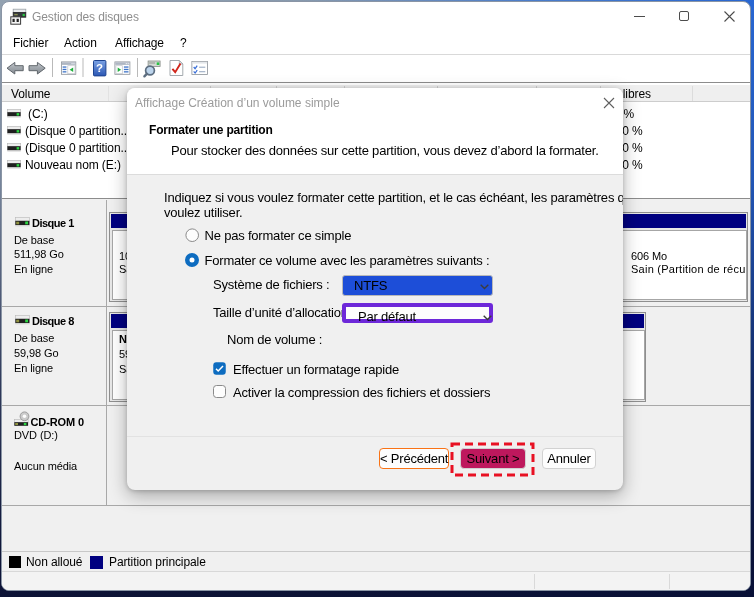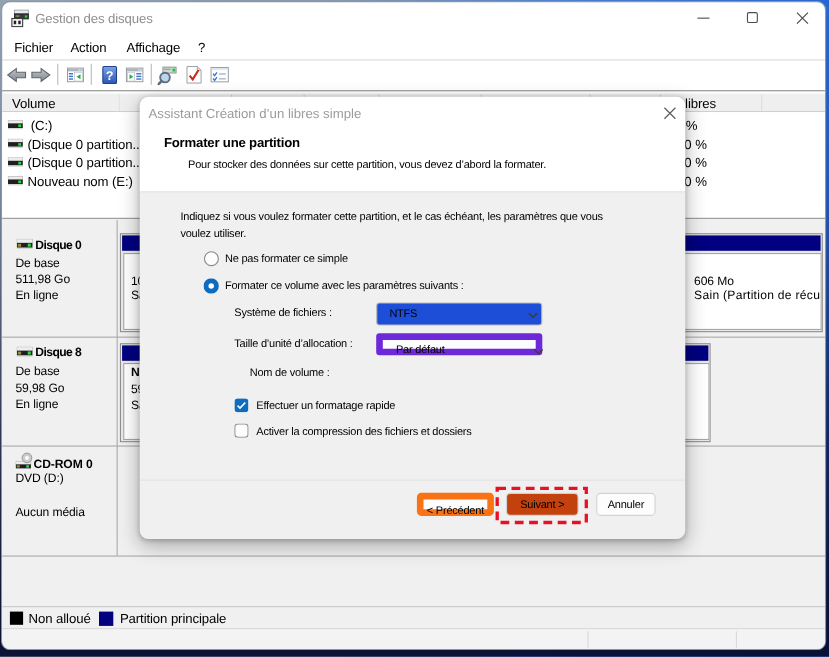--- a/index.html
+++ b/index.html
@@ -11,21 +11,21 @@
     linear-gradient(to right, #93a2b1 0%, #8799ad 40%, #4a7dcb 70%, #2766d2 100%);
 }
 #win {
   position:absolute; left:1px; top:1px; width:750px; height:590px;
   background:#fff; border:1px solid #8a95a5; border-radius:8px; overflow:hidden;
 }
 #c { position:absolute; left:-1px; top:-1px; width:754px; height:597px;border-radius:24px; }
 .t { position:absolute; white-space:nowrap; font-size:12px; line-height:14px; letter-spacing:-0.1px; color:#000; }
 .g { position:absolute; white-space:nowrap; font-size:11px; line-height:13px; letter-spacing:-0.1px; color:#000; }
 .gb { position:absolute; white-space:nowrap; font-size:11px; line-height:13px; letter-spacing:-0.5px; font-weight:bold; color:#000; }
-.d { position:absolute; white-space:nowrap; font-size:10px; line-height:13px; letter-spacing:-0.2px; color:#000; }
+.d { position:absolute; white-space:nowrap; font-size:13px; line-height:13px; letter-spacing:-0.2px; color:#000; }
 .b { font-weight:bold; }
 .abs { position:absolute; }
 </style>
 </head>
 <body>
 <div id="win">
     <div id="c">
 
 <svg class="abs" style="left:9px;top:6px" width="17" height="18" viewBox="0 0 17 18">
   <rect x="3.2" y="2.2" width="12.6" height="3.6" fill="#e8eaec" stroke="#9aa0a6" stroke-width="0.8"></rect>
@@ -169,21 +169,21 @@
 <div class="abs" style="left:0;top:504px;width:750px;height:1px;background:#a8a8a8"></div>
 <div class="abs" style="left:105px;top:199px;width:1px;height:305px;background:#a8a8a8"></div>
 
 <svg class="abs" style="left:13.5px;top:216px" width="15" height="10" viewBox="0 0 15 10">
   <rect x="0.3" y="0.3" width="14.2" height="3.8" fill="#ededed" stroke="#b8b8b8" stroke-width="0.6"></rect>
   <rect x="0.3" y="3.8" width="14.2" height="4.4" fill="#1f1f1f"></rect>
   <rect x="1.2" y="4.7" width="3" height="2.6" fill="#8f9240"></rect>
   <rect x="10.2" y="4.5" width="2.8" height="2.8" fill="#2bd441"></rect>
   <rect x="0.3" y="8.2" width="14.2" height="1.2" fill="#d6d6d6"></rect>
 </svg>
-<span class="gb" style="left:31px;top:215.5px">Disque 0</span>
+<span class="gb" style="left:31px;top:215.5px">Disque 1</span>
 <span class="g" style="left:13px;top:232.5px">De base</span>
 <span class="g" style="left:13px;top:247px">511,98 Go</span>
 <span class="g" style="left:13px;top:261.5px">En ligne</span>
 
 <div class="abs" style="left:108px;top:211px;width:639px;height:90px;border:1px solid #8f8f8f;background:#e8e8e8">
   <div class="abs" style="left:1px;top:1px;width:635px;height:14px;background:#000080"></div>
   <div class="abs" style="left:2px;top:17px;width:635px;height:70px;background:#fff;border:1px solid #a6a6a6;overflow:hidden">
     <span class="g" style="left:6px;top:19px">100 Mo</span>
     <span class="g" style="left:6px;top:32px">Sain (Partition du système EFI)</span>
     <span class="g" style="left:518px;top:19px">606 Mo</span>
@@ -230,21 +230,21 @@
 <div class="abs" style="left:7.5px;top:554.5px;width:12px;height:12px;background:#000"></div>
 <span class="t" style="left:25px;top:554px">Non alloué</span>
 <div class="abs" style="left:88.5px;top:554.5px;width:13px;height:13px;background:#000080"></div>
 <span class="t" style="left:108px;top:554px">Partition principale</span>
 <div class="abs" style="left:0;top:570px;width:754px;height:1px;background:#d8d8d8"></div>
 <div class="abs" style="left:533px;top:573px;width:1px;height:15px;background:#d9d9d9"></div>
 <div class="abs" style="left:668px;top:573px;width:1px;height:15px;background:#d9d9d9"></div>
 
 <div class="abs" id="dlg" style="left:126px;top:87px;width:496px;height:402px;background:#f0f0f0;border-radius:8px;box-shadow:0 6px 18px rgba(0,0,0,0.30), 0 1px 4px rgba(0,0,0,0.18);overflow:hidden">
   <div class="abs" style="left:0;top:0;width:496px;height:87px;background:#fff;border-bottom:1px solid #dcdcdc"></div>
-  <span class="t" style="left:8px;top:8px;color:#9b9b9b;letter-spacing:0">Assistant Création d’un libres simple</span>
+  <span class="t" style="left:8px;top:8px;color:#9b9b9b;letter-spacing:0">Affichage Création d’un volume simple</span>
   <svg class="abs" style="left:476px;top:9px" width="12" height="12" viewBox="0 0 12 12">
     <path d="M1 1 L11 11 M11 1 L1 11" stroke="#5f5f5f" stroke-width="1.1" fill="none"></path>
   </svg>
   <span class="d b" style="left:22px;top:36px;font-size:12px">Formater une partition</span>
   <span class="d" style="left:44px;top:56px">Pour stocker des données sur cette partition, vous devez d’abord la formater.</span>
 
   <div class="d" style="left:37px;top:102px;line-height:15px">Indiquez si vous voulez formater cette partition, et le cas échéant, les paramètres que vous<br>voulez utiliser.</div>
 
   <svg class="abs" style="left:58.3px;top:140.3px" width="15" height="15" viewBox="0 0 15 15">
     <circle cx="7.2" cy="7.2" r="6.3" fill="#fdfdfd" stroke="#8a8a8a" stroke-width="1"></circle>
@@ -258,21 +258,21 @@
 
   <span class="d" style="left:86px;top:190px">Système de fichiers :</span>
   <div class="abs" style="left:215px;top:186.5px;width:151px;height:21px;background:#1d4ed8;border:1px solid #b9b9b9;border-radius:3px">
     <span class="d" style="left:11px;top:3.5px">NTFS</span>
     <svg class="abs" style="left:137px;top:8px" width="9" height="6" viewBox="0 0 9 6">
             <path d="M0.7 0.7 L4.5 4.4 L8.3 0.7" stroke="#3c3c3c" stroke-width="1.4" fill="none"></path>
           </svg>
   </div>
 
   <span class="d" style="left:86px;top:218px">Taille d’unité d’allocation :</span>
-  <div class="abs" style="left:215px;top:215px;width:151px;height:20px;background:#fdfdfd;border:6px solid #6d28d9;border-radius:3px">
+  <div class="abs" style="left:215px;top:215px;width:151px;height:20px;background:#fdfdfd;border:4px solid #6d28d9;border-radius:3px">
     <span class="d" style="left:12px;top:3px">Par défaut</span>
     <svg class="abs" style="left:137px;top:7.5px" width="9" height="6" viewBox="0 0 9 6">
             <path d="M0.7 0.7 L4.5 4.4 L8.3 0.7" stroke="#3c3c3c" stroke-width="1.4" fill="none"></path>
           </svg>
   </div>
 
   <span class="d" style="left:100px;top:245px">Nom de volume :</span>
 
   <svg class="abs" style="left:86px;top:274px" width="13" height="13" viewBox="0 0 13 13">
     <rect x="0.25" y="0.25" width="12.5" height="12.5" rx="3" fill="#0d6cc0"></rect>
@@ -280,22 +280,22 @@
   </svg>
   <span class="d" style="left:106px;top:274.5px">Effectuer un formatage rapide</span>
 
   <svg class="abs" style="left:86px;top:297px" width="13" height="13" viewBox="0 0 13 13">
     <rect x="0.5" y="0.5" width="12" height="12" rx="3" fill="#fdfdfd" stroke="#8a8a8a" stroke-width="1"></rect>
   </svg>
   <span class="d" style="left:106px;top:297.5px">Activer la compression des fichiers et dossiers</span>
 
   <div class="abs" style="left:0;top:348px;width:496px;height:1px;background:#e2e2e2"></div>
 
-  <div class="abs" style="left:252px;top:360px;width:70px;height:21px;background:#fdfdfd;border:6px solid #f97316;border-radius:4px;text-align:center"><span class="d" style="position:static">&lt; Précédent</span></div>
-  <div class="abs" style="left:333px;top:360px;width:66px;height:21px;background:#c2410c;border:1px solid #d2d2d2;border-radius:4px;text-align:center"><span class="d" style="position:static">Suivant &gt;</span></div>
+  <div class="abs" style="left:252px;top:360px;width:70px;height:21px;background:#fdfdfd;border:1px solid #f97316;border-radius:4px;text-align:center"><span class="d" style="position:static">&lt; Précédent</span></div>
+  <div class="abs" style="left:333px;top:360px;width:66px;height:21px;background:#be185d;border:1px solid #d2d2d2;border-radius:4px;text-align:center"><span class="d" style="position:static">Suivant &gt;</span></div>
   <div class="abs" style="left:415px;top:360px;width:54px;height:21px;background:#fdfdfd;border:1px solid #d2d2d2;border-radius:4px;text-align:center"><span class="d" style="position:static">Annuler</span></div>
 
   <svg class="abs" style="left:321px;top:352px" width="90" height="40" viewBox="0 0 90 40">
     <rect x="4" y="4" width="81" height="31" fill="none" stroke="#e81123" stroke-width="3" stroke-dasharray="8 5"></rect>
   </svg>
 </div>
 
 </div>
   </div>
 

